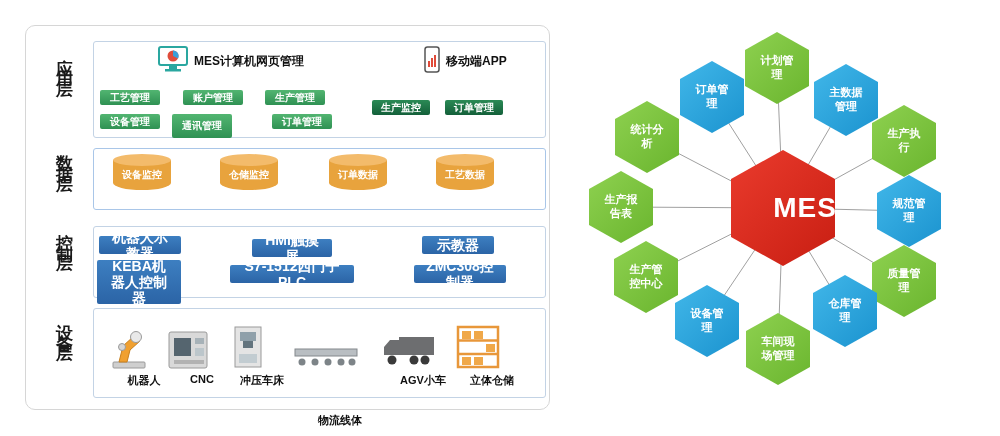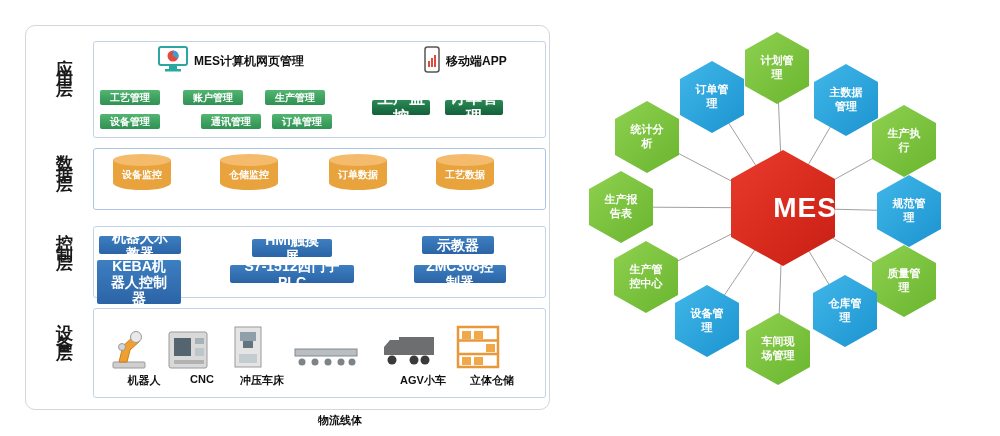--- a/index.html
+++ b/index.html
@@ -12,21 +12,21 @@
     border:1px solid #d6d6d6; border-radius:10px; background:#fff; }
   .layer-label{ position:absolute; left:24px; width:26px; writing-mode:vertical-rl;
     letter-spacing:11px; font-size:17px; font-weight:700; color:#1a1a1a; }
   .layer-box{ position:absolute; left:67px; width:453px; background:#fff;
     border:1px solid #c3d3e5; border-radius:3px; }
   .titlerow{ position:absolute; display:flex; align-items:center; gap:6px; }
   .titlerow .t{ font-size:12px; font-weight:700; color:#111; }
   .gbtn,.dgbtn,.bbtn{ position:absolute; display:flex; align-items:center; justify-content:center;
     color:#fff; font-weight:700; border-radius:2px; text-align:center; line-height:1.15; }
   .gbtn{ background:linear-gradient(180deg,#52b571,#2f9153); font-size:10px; }
-  .dgbtn{ background:linear-gradient(180deg,#2a8a55,#14603a); font-size:16px; }
+  .dgbtn{ background:linear-gradient(180deg,#2a8a55,#14603a); font-size:10px; }
   .bbtn{ background:linear-gradient(180deg,#3d7fc1,#2b64a6); font-size:14px; padding:1px 10px; }
   .cylinder{ position:absolute; width:58px; height:36px; }
   .cyl-body{ position:absolute; left:0; right:0; top:6px; bottom:0; background:#e8a33d;
     border-radius:0 0 50% 50% / 0 0 24% 24%; }
   .cyl-top{ position:absolute; left:0; right:0; top:0; height:12px; background:#f3bb6b;
     border-radius:50%; }
   .cyl-label{ position:absolute; left:0; right:0; top:14px; text-align:center; color:#fff;
     font-size:10px; font-weight:700; }
   .cs-bar{ position:absolute; background:#9cc3e8; color:#17375e; font-size:12px; font-weight:700;
     display:flex; align-items:center; justify-content:center; border-radius:2px; }
@@ -82,21 +82,21 @@
           <rect x="7" y="12" width="2" height="9" fill="#e04b3a"></rect>
           <rect x="10" y="9" width="2" height="12" fill="#e04b3a"></rect>
         </svg>
       </span>
       <span class="t">移动端APP</span>
     </div>
     <div class="gbtn" style="left:6px;top:48px;width:60px;height:15px;">工艺管理</div>
     <div class="gbtn" style="left:89px;top:48px;width:60px;height:15px;">账户管理</div>
     <div class="gbtn" style="left:171px;top:48px;width:60px;height:15px;">生产管理</div>
     <div class="gbtn" style="left:6px;top:72px;width:60px;height:15px;">设备管理</div>
-    <div class="gbtn" style="left:107px;top:72px;width:60px;height:15px;">通讯管理</div>
+    <div class="gbtn" style="left:78px;top:72px;width:60px;height:24px;">通讯管理</div>
     <div class="gbtn" style="left:178px;top:72px;width:60px;height:15px;">订单管理</div>
     <div class="dgbtn" style="left:278px;top:58px;width:58px;height:15px;">生产监控</div>
     <div class="dgbtn" style="left:351px;top:58px;width:58px;height:15px;">订单管理</div>
   </div>
 
   <div class="layer-box" style="top:122px;height:62px;border-color:#a9c6e8;">
     <div class="cylinder" style="left:19px;top:5px;">
       <div class="cyl-body"></div>
       <div class="cyl-top"></div>
       <div class="cyl-label">设备监控</div>

